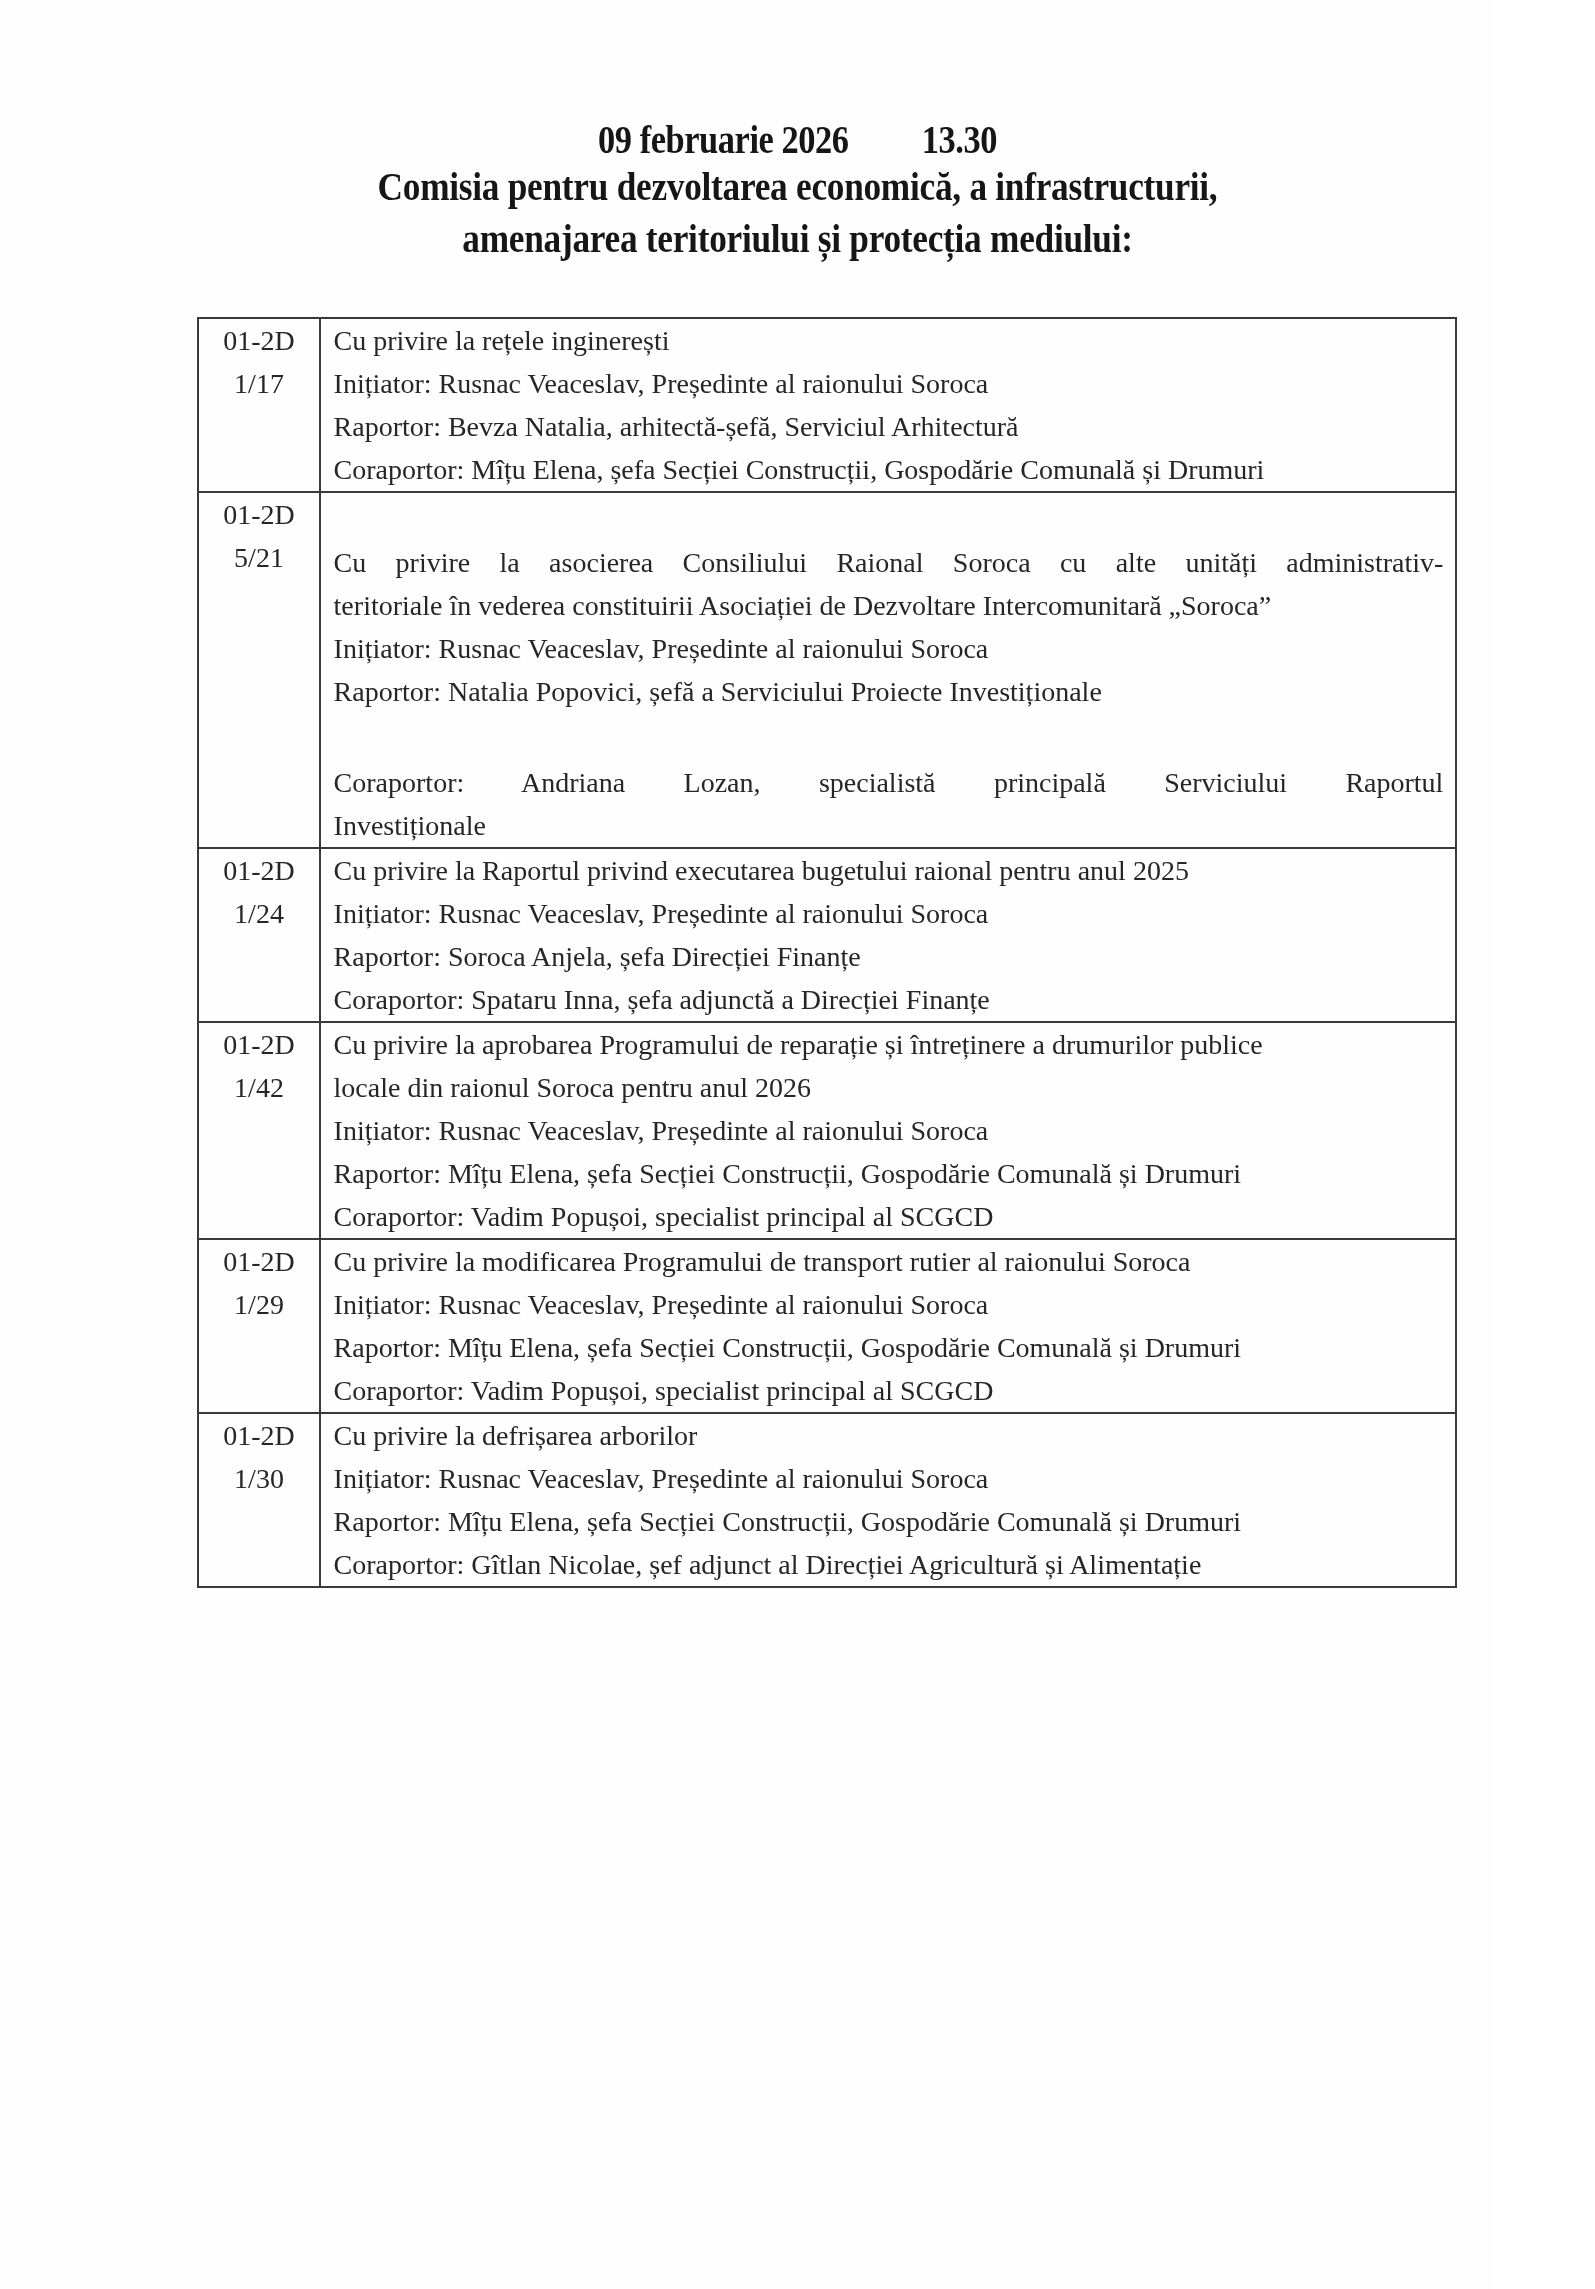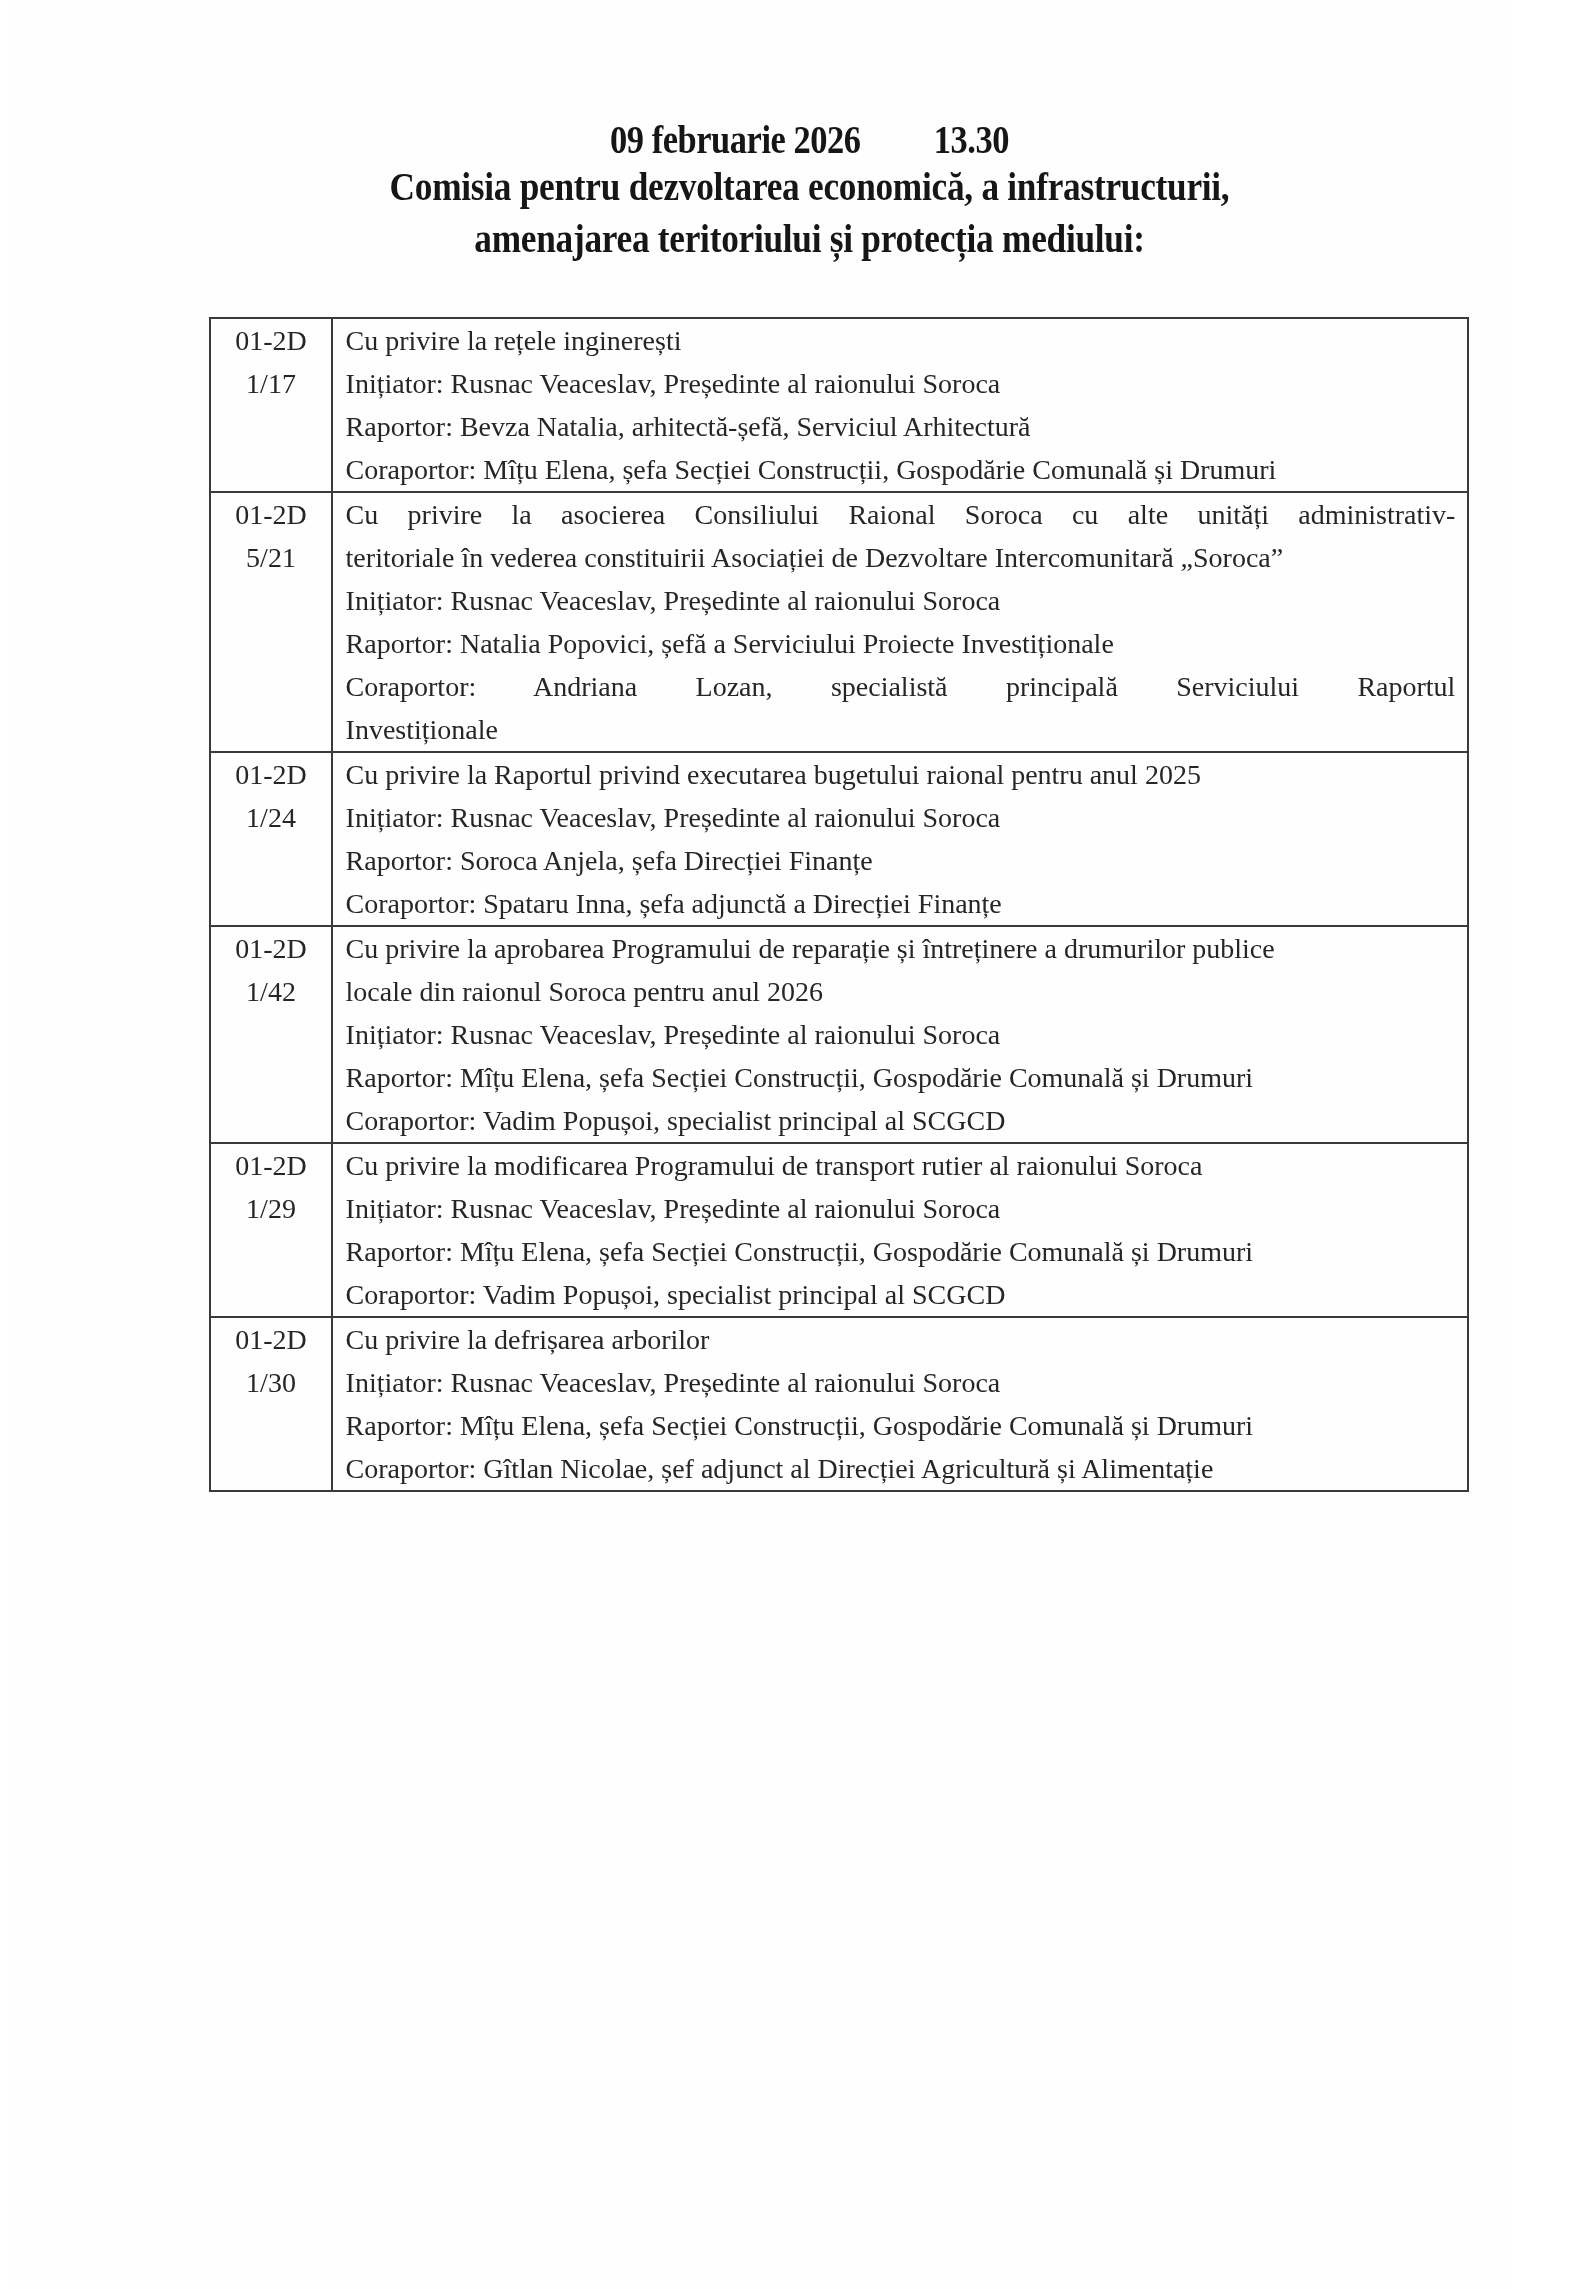--- a/index.html
+++ b/index.html
@@ -10,21 +10,21 @@
     body {
       width: 1595px;
       height: 2289px;
       position: relative;
       overflow: hidden;
       font-family: "Liberation Serif", "DejaVu Serif", serif;
       color: #1f1f1f;
     }
     .page {
       position: absolute;
-      left: 12px; top: 0;
+      left: 0; top: 0;
       width: 1494px;
       height: 2289px;
       background: #fefefe;
     }
     .header {
       position: absolute;
       left: 0;
       width: 1595px;
       text-align: center;
       font-weight: bold;
@@ -80,20 +80,21 @@
       padding-right: 11.6px !important;
     }
     .line {
       white-space: nowrap;
       height: 43px;
     }
     .line.justify {
       white-space: normal;
       text-align: justify;
       text-align-last: justify;
+      margin-top: 48px;
     }
   </style>
 </head>
 <body>
 
 <div class="page">
 
   <div class="header date-line">
     <span>09 februarie 2026</span><span class="time">13.30</span>
   </div>

